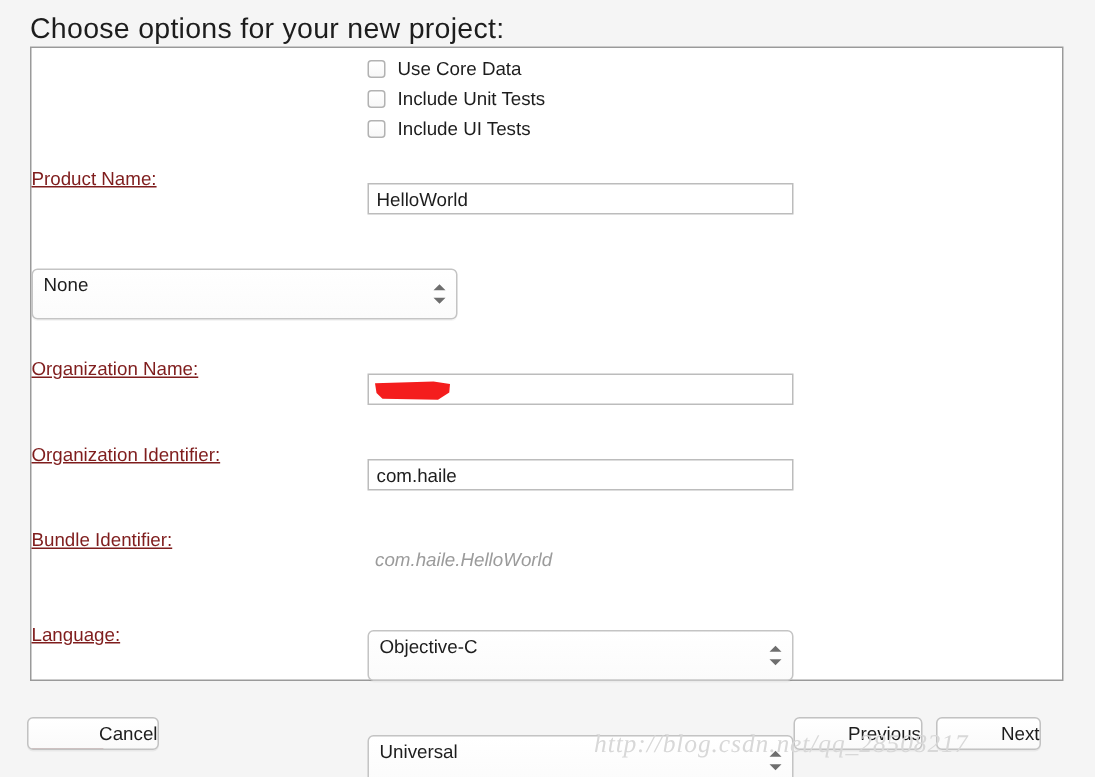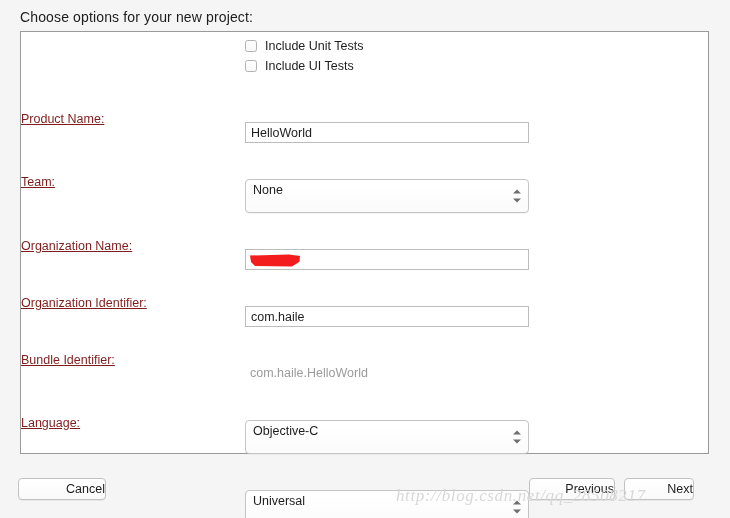--- a/index.html
+++ b/index.html
@@ -14,21 +14,21 @@
     -webkit-font-smoothing: antialiased;
     overflow: hidden;
     position: relative;
   }
 
   
   #prompt {
     position: absolute;
     left: 20px;
     top: 9px;
-    font-size: 14px;
+    font-size: 19px;
     color: #1d1d1d;
     letter-spacing: 0.01em;
   }
 
   
   #panel {
     position: absolute;
     left: 20px;
     top: 31px;
     width: 689px;
@@ -94,20 +94,21 @@
     background: #f41d1d;
     clip-path: polygon(0% 18%, 78% 10%, 100% 22%, 99% 62%, 84% 96%, 10% 92%, 2% 64%);
   }
 
   
   .readonly-value {
     font-size: 12.5px;
     color: #9b9b9b;
     padding-left: 5px;
     line-height: 21px;
+    font-style: italic;
   }
 
   
   .popup {
     position: relative;
     width: 100%;
     height: 34px;
     box-sizing: border-box;
     border: 1px solid #c4c4c4;
     border-radius: 4px;
@@ -214,21 +215,20 @@
 
 <div id="prompt">Choose options for your new project:</div>
 
 <div id="panel">
   <div id="form" style="padding-top: 62px;">
       <div class="row">
         <div class="label">Product Name:</div>
         <div class="control"><input class="textfield" type="text" value="HelloWorld" style=""></div>
       </div>
       <div class="row">
-        <div class="label">Team:</div>
         <div class="control">
           <div class="popup"><span>None</span><span class="stepper">
               <i class="up"></i>
               <i class="dn"></i>
             </span></div>
         </div>
       </div>
       <div class="row">
         <div class="label">Organization Name:</div>
         <div class="control">
@@ -263,20 +263,25 @@
               <i class="up"></i>
               <i class="dn"></i>
             </span></div>
         </div>
       </div>
     </div>
   <div id="checks">
       <div class="checkrow">
         <div class="spacer"></div>
         <div class="cbox"></div>
+        <div class="cblabel">Use Core Data</div>
+      </div>
+      <div class="checkrow">
+        <div class="spacer"></div>
+        <div class="cbox"></div>
         <div class="cblabel">Include Unit Tests</div>
       </div>
       <div class="checkrow">
         <div class="spacer"></div>
         <div class="cbox"></div>
         <div class="cblabel">Include UI Tests</div>
       </div>
     </div>
 </div>
 

